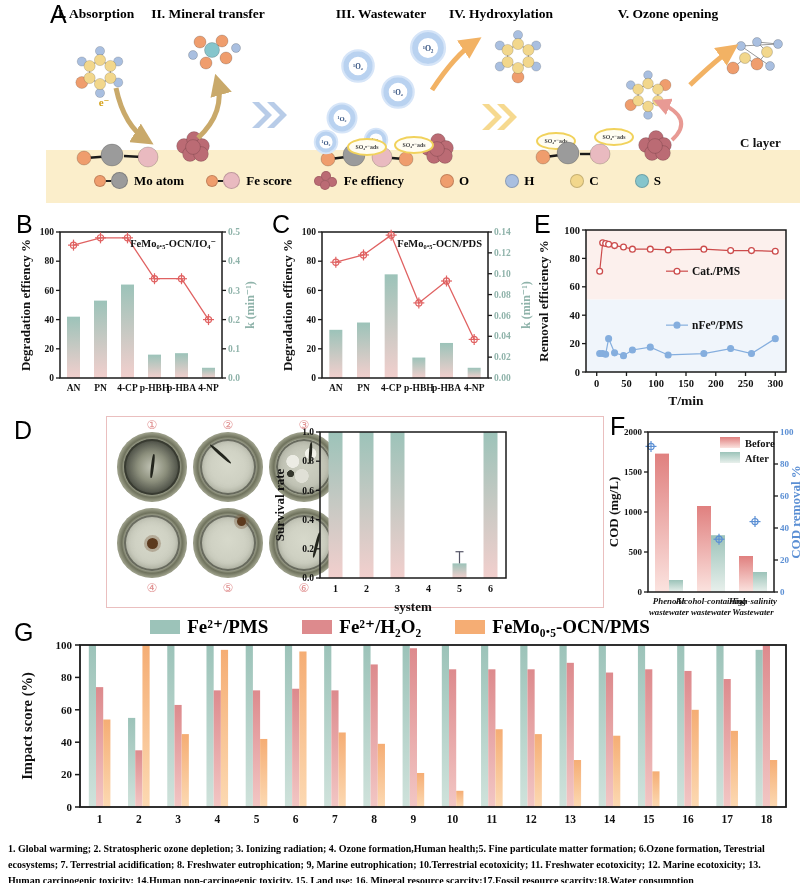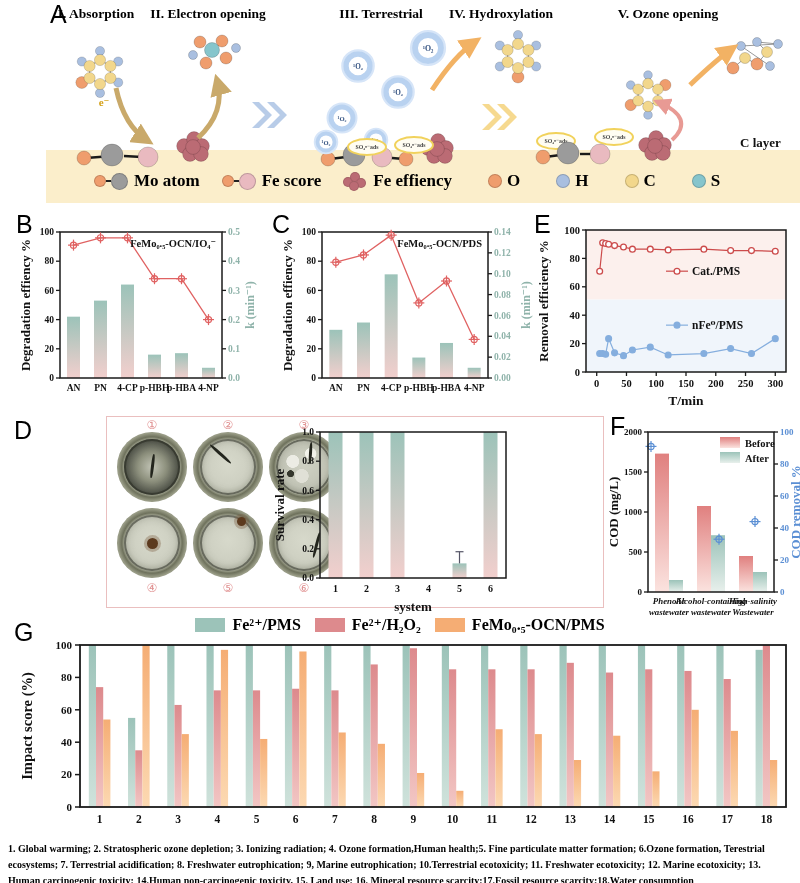--- a/index.html
+++ b/index.html
@@ -6,21 +6,21 @@
   body{width:800px;height:883px;position:relative;background:#fff;overflow:hidden;
        font-family:"Liberation Serif","DejaVu Serif",serif;}
   .abs{position:absolute;}
   i{font-style:normal;}
   .plabel{position:absolute;font-family:"Liberation Sans","DejaVu Sans",sans-serif;
           font-size:25px;font-weight:400;color:#000;line-height:1;}
   .stage{position:absolute;top:6px;transform:translateX(-50%);font-weight:bold;
          font-size:13.5px;white-space:nowrap;color:#000;}
   
   .alegend{position:absolute;left:94px;top:171px;display:flex;align-items:center;gap:22px;
-           font-weight:bold;font-size:17px;}
+           font-weight:bold;font-size:13px;}
   .aitem{display:inline-flex;align-items:center;}
   .ab{display:inline-block;border-radius:50%;border:1px solid rgba(0,0,0,.18);box-sizing:border-box;}
   .o12{width:12px;height:12px;background:#ef9d6d;}
   .mo17{width:17px;height:17px;background:#9b9b9b;}
   .fe17{width:17px;height:17px;background:#e9bac0;}
   .c14{width:14px;height:14px;margin-right:5px;}
   .cO{background:#ef9d6d;}.cH{background:#a9bfe0;}.cC{background:#f2d78c;}.cS{background:#86c5cc;}
   .bl{width:5px;height:2px;background:#222;display:inline-block;}
   .pair{display:inline-flex;align-items:center;margin-right:6px;}
   .clusicon{width:24px;height:19px;position:relative;display:inline-block;margin-right:6px;}
@@ -41,35 +41,35 @@
         radial-gradient(circle at 46% 66%,#e0e0d6 0 14%,rgba(0,0,0,0) 15%),
         radial-gradient(circle at 26% 62%,#34362c 0 6%,rgba(0,0,0,0) 7%),
         radial-gradient(circle at 50% 45%,#cfd1c3 0%,#c3c5b7 55%,#aeb1a1 78%,#9da08f 100%);}
   .fish{position:absolute;background:#23251d;border-radius:45%;z-index:2;}
   .dot{position:absolute;border-radius:50%;background:#5c3a1e;z-index:2;
        box-shadow:0 0 0 3px rgba(120,90,60,.35);}
   .dnum{position:absolute;transform:translateX(-50%);color:#e09090;font-size:12px;
         font-family:"DejaVu Sans",sans-serif;line-height:1;z-index:3;}
   
   .glegend{position:absolute;left:0;top:615px;width:800px;display:flex;justify-content:center;
-           gap:14px;align-items:center;font-weight:bold;font-size:16px;}
+           gap:34px;align-items:center;font-weight:bold;font-size:19px;}
   .gitem{display:inline-flex;align-items:center;gap:7px;}
   .gsw{display:inline-block;width:30px;height:14px;}
   
   .caption{position:absolute;left:8px;top:841px;width:786px;font-size:10px;font-weight:bold;
            line-height:1.58;color:#000;}
   svg text{user-select:none;}
 </style>
 </head>
 <body>
 
 <span class="plabel" style="left:50px;top:2px">A</span>
 <span class="stage" style="left:96px">I. Absorption</span>
-<span class="stage" style="left:208px">II. Electron opening</span>
-<span class="stage" style="left:381px">III. Terrestrial</span>
+<span class="stage" style="left:208px">II. Mineral transfer</span>
+<span class="stage" style="left:381px">III. Wastewater</span>
 <span class="stage" style="left:501px">IV. Hydroxylation</span>
 <span class="stage" style="left:668px">V. Ozone opening</span>
 <svg id="svgA" class="abs" style="left:0;top:0" width="800" height="208">
     <defs>
       <marker id="mTan" viewBox="0 0 10 10" refX="7" refY="5" markerWidth="4.4" markerHeight="4.4" orient="auto">
         <path d="M0,0 L10,5 L0,10 z" fill="#c9a96a"></path>
       </marker>
       <marker id="mOr" viewBox="0 0 10 10" refX="7" refY="5" markerWidth="4.4" markerHeight="4.4" orient="auto">
         <path d="M0,0 L10,5 L0,10 z" fill="#f2b264"></path>
       </marker>

